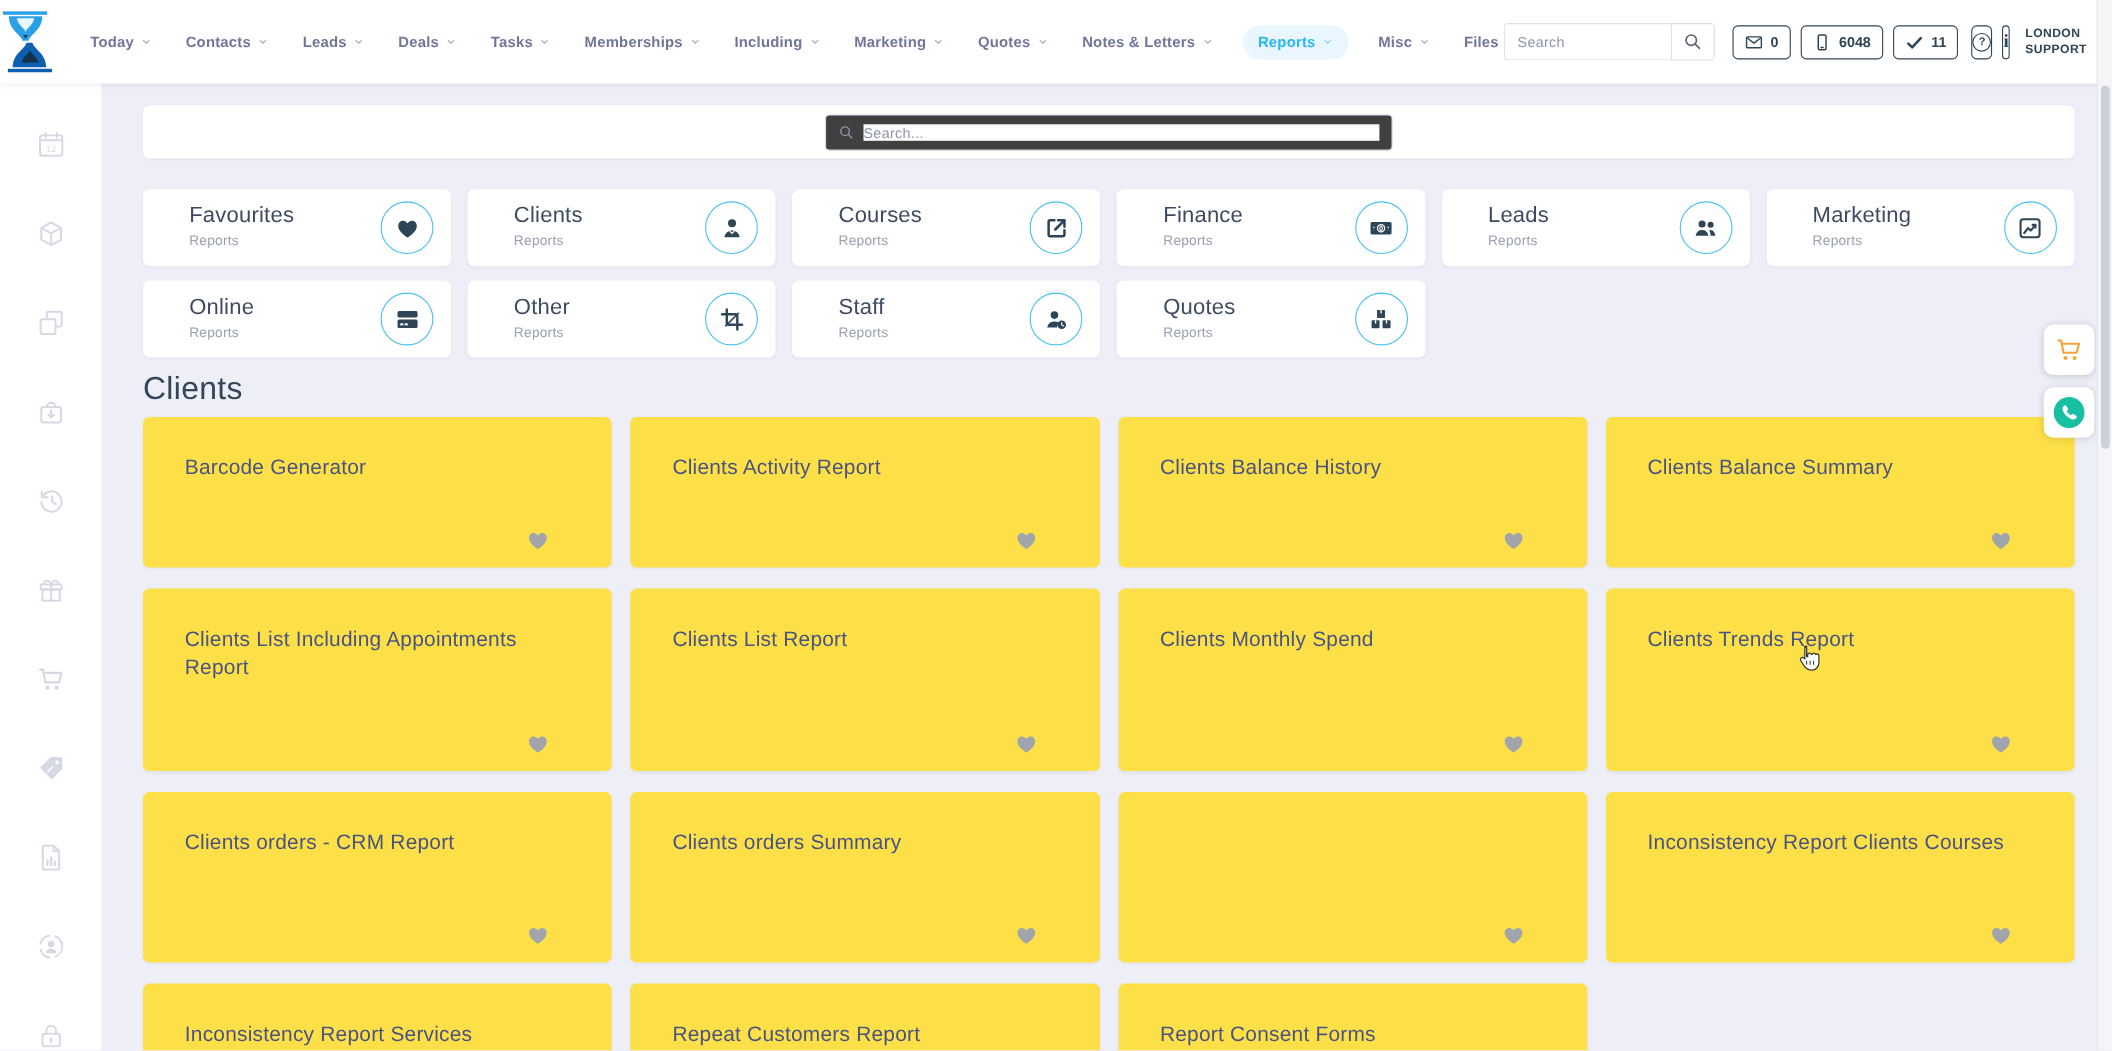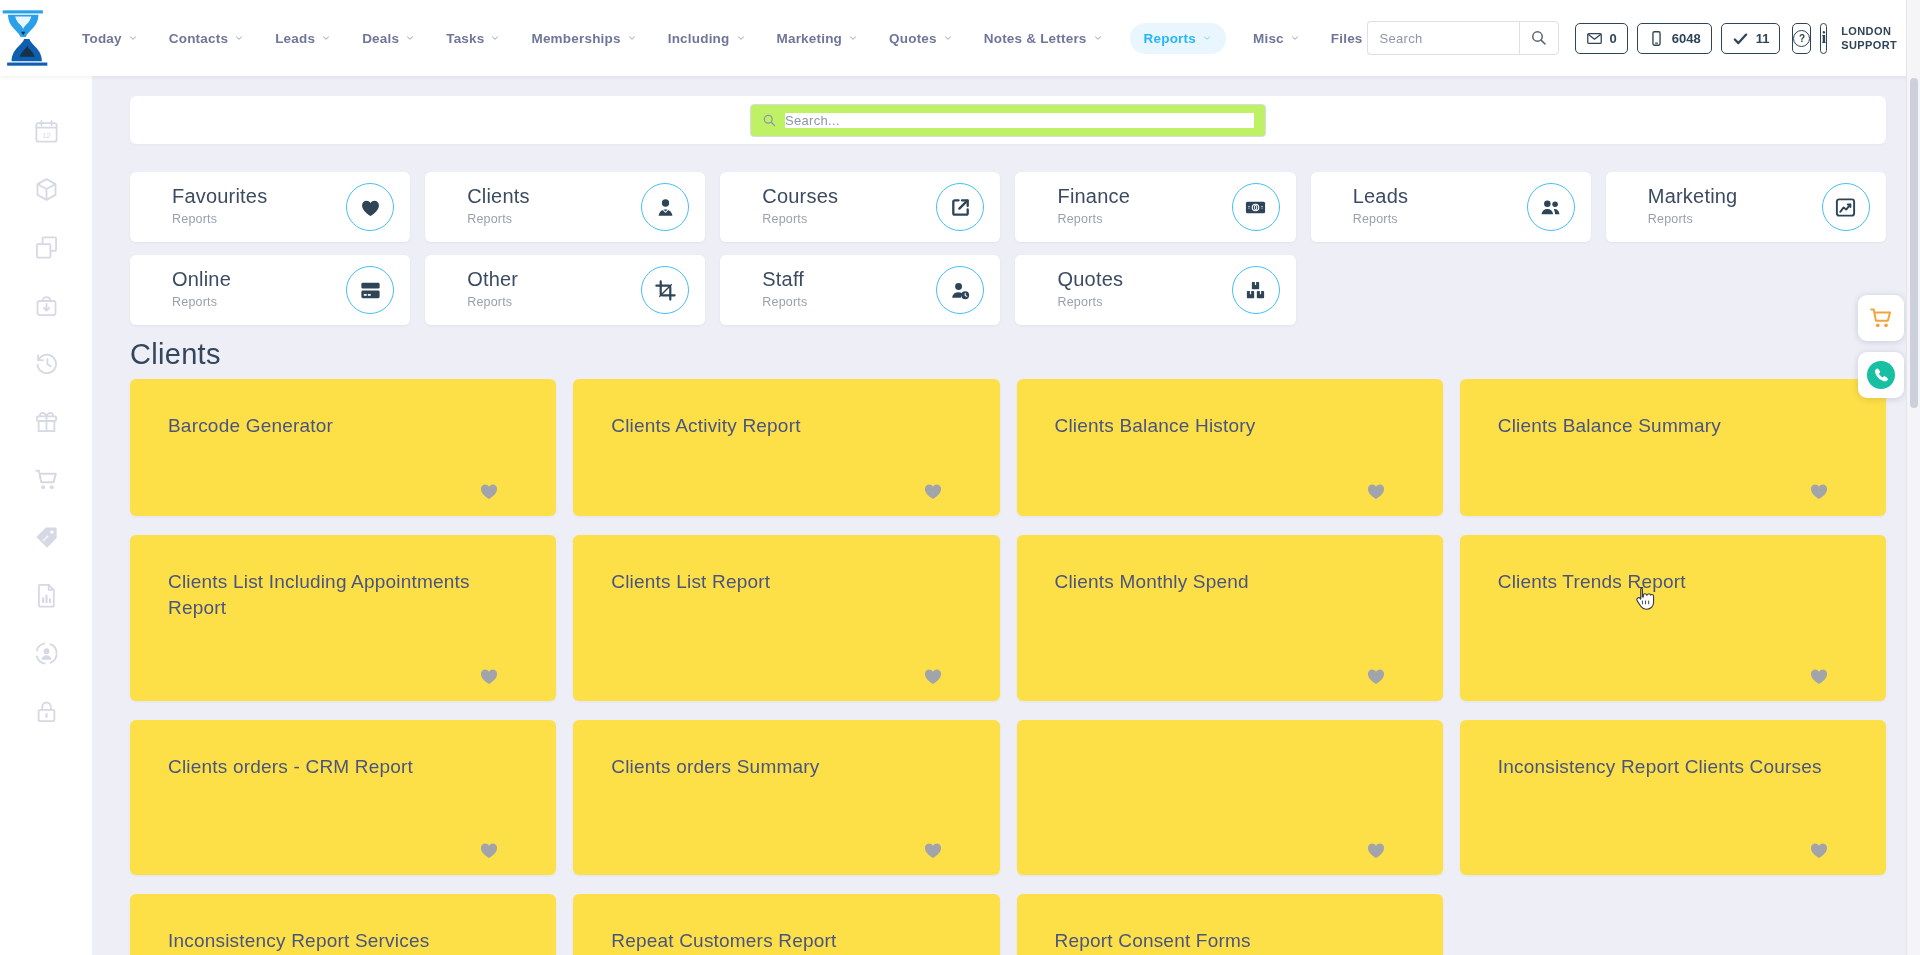--- a/index.html
+++ b/index.html
@@ -58,32 +58,32 @@
   }
   .info-glyph { font-family:"Liberation Serif","DejaVu Serif",serif; font-weight:800; font-size:17px; }
 
   .user-box { display:flex; align-items:center; gap:10px; margin-right:30px; }
   .user-name { font-size:11px; font-weight:700; letter-spacing:.4px; line-height:1.3; color:#2e4457; }
 
   
   .layout { display:flex; height:879px; }
   .sidebar {
     width:92px; background:#fff; display:flex; flex-direction:column; align-items:center;
-    padding-top:42px; gap:31px; flex-shrink:0;
+    padding-top:42px; gap:31px; flex-shrink:0;justify-content:space-between;
   }
   .side-icon { width:27px; height:27px; color:#d6d9e3; cursor:pointer; }
 
   .main { flex:1; padding:20px 34px 0 38px; overflow:hidden; }
 
   .search-panel {
     background:#fff; border-radius:6px; height:48px; display:flex; align-items:center;
     justify-content:center; box-shadow:0 1px 3px rgba(25,39,70,.04); margin-bottom:28px;
   }
   .content-search {
-    width:516px; height:33px; border:1px solid #d8dbe6; border-radius:4px; background:#bef264;
+    width:516px; height:33px; border:1px solid #d8dbe6; border-radius:4px; background:#404040;
     display:flex; align-items:center; padding:0 11px; gap:8px;
   }
   .content-search .icon { width:15px; height:15px; color:#8e94ab; }
   .content-search input {
     border:none; outline:none; flex:1; font-size:13px; font-family:inherit; color:#2e4457;
   }
   .content-search input::placeholder { color:#8e94ab; letter-spacing:.3px; }
 
   
   .cat-grid {

